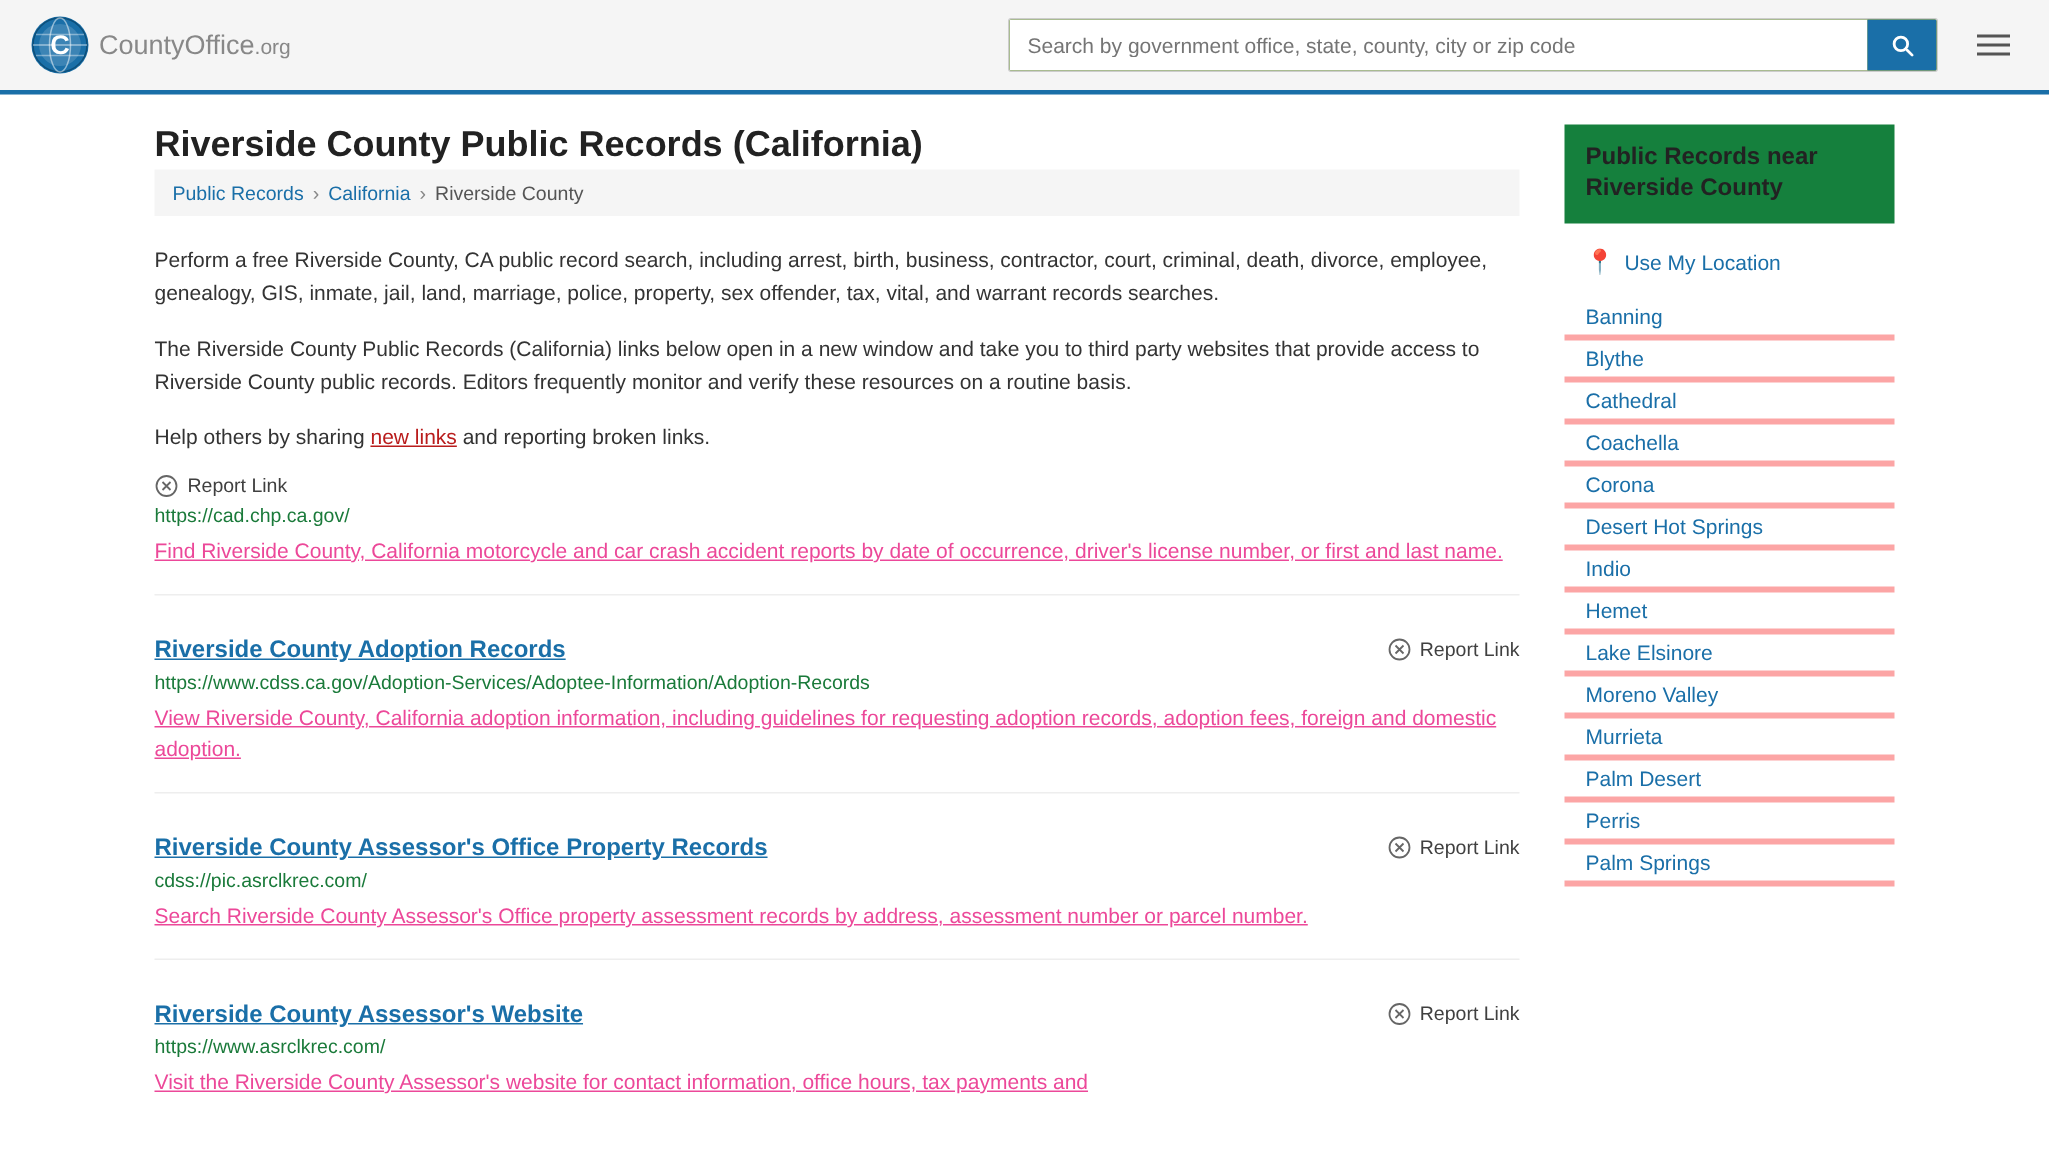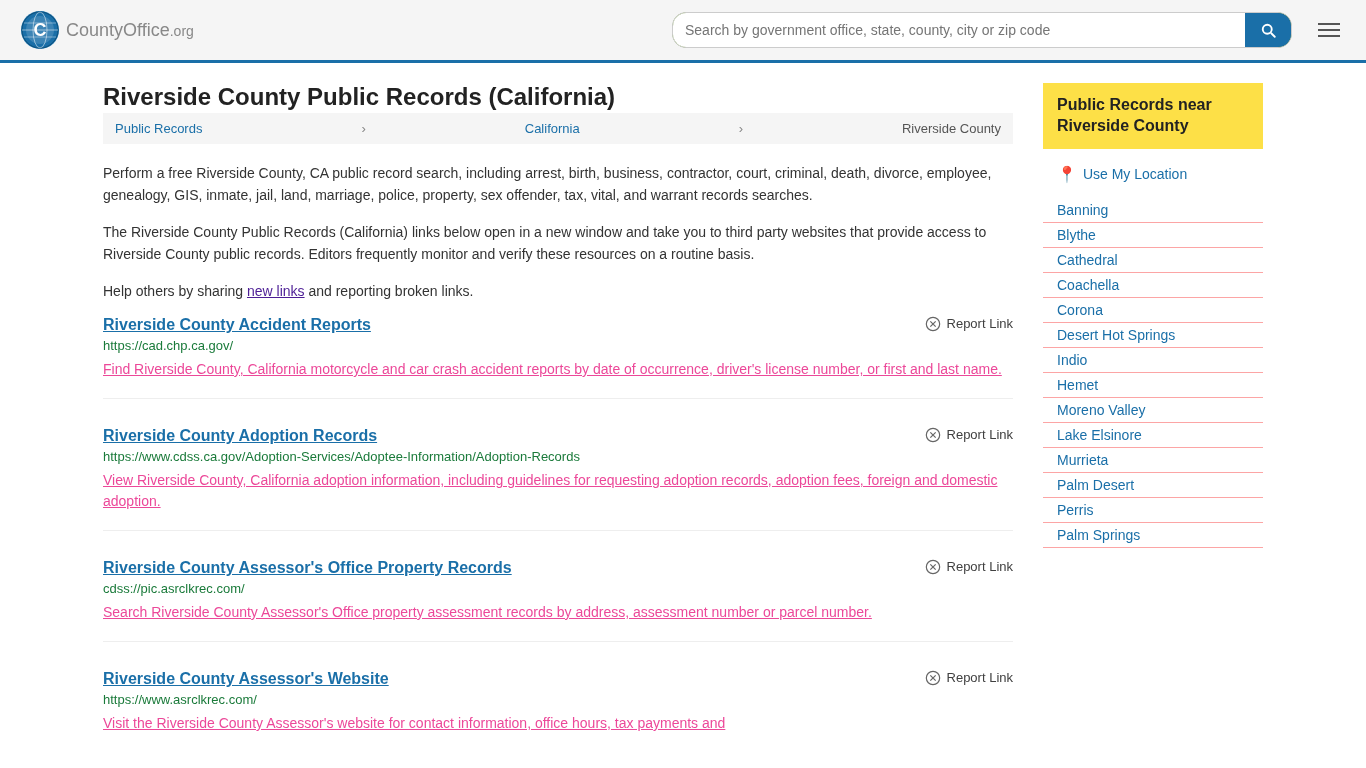--- a/index.html
+++ b/index.html
@@ -29,21 +29,21 @@
       color: #1a1a1a;
       font-weight: bold;
     }
     .logo-text span { color: #888; font-weight: normal; }
     .search-bar {
       flex: 1;
       max-width: 620px;
       margin-left: auto;
       display: flex;
       border: 1px solid #ccc;
-      border-radius: 14px;
+      border-radius: 2px;
       overflow: hidden;
       background: #4d7c0f;
     }
     .search-input {
       flex: 1;
       border: none;
       outline: none;
       padding: 8px 12px;
       font-size: 14px;
       color: #555;
@@ -96,28 +96,27 @@
     
     .breadcrumb {
       background: #f5f5f5;
       padding: 8px 12px;
       margin-bottom: 18px;
       font-size: 13px;
       color: #555;
       display: flex;
       align-items: center;
       gap: 6px;
-      justify-content: space-between;
     }
     .breadcrumb a { color: #1a6fa8; text-decoration: none; }
     .breadcrumb .sep { color: #888; }
 
     
     .description { font-size: 14px; line-height: 1.6; color: #333; margin-bottom: 14px; }
-    .description a { color: #4c1d95; text-decoration: underline; }
+    .description a { color: #b91c1c; text-decoration: underline; }
 
     
     .record-entry { margin-bottom: 28px; border-bottom: 1px solid #eee; padding-bottom: 18px; }
     .record-entry:last-child { border-bottom: none; }
     .record-header {
       display: flex;
       justify-content: space-between;
       align-items: flex-start;
       margin-bottom: 4px;
     }
@@ -137,21 +136,21 @@
       cursor: pointer;
       white-space: nowrap;
       flex-shrink: 0;
     }
     .report-link svg { width: 16px; height: 16px; }
     .record-url { color: #1a7a3a; font-size: 13px; margin-bottom: 6px; }
     .record-desc { font-size: 14px; color: #ec4899; line-height: 1.5; text-decoration: underline; }
 
     
     .sidebar-header {
-      background: #fde047;
+      background: #15803d;
       padding: 12px 14px;
       font-size: 16px;
       font-weight: bold;
       color: #222;
       margin-bottom: 10px;
       line-height: 1.3;
     }
     .use-location {
       display: flex;
       align-items: center;
@@ -159,21 +158,21 @@
       padding: 6px 14px;
       margin-bottom: 8px;
       color: #1a6fa8;
       cursor: pointer;
       font-size: 14px;
     }
     .location-pin { color: #cc0000; font-size: 16px; }
     .sidebar-list { list-style: none; padding: 0; }
     .sidebar-list li {
       padding: 4px 14px;
-      border-bottom: 1px solid #fca5a5;
+      border-bottom: 4px solid #fca5a5;
     }
     .sidebar-list li a {
       color: #1a6fa8;
       text-decoration: none;
       font-size: 14px;
     }
   </style>
 </head>
 <body>
 
@@ -228,21 +227,20 @@
 
     <p class="description">Perform a free Riverside County, CA public record search, including arrest, birth, business, contractor, court, criminal, death, divorce, employee, genealogy, GIS, inmate, jail, land, marriage, police, property, sex offender, tax, vital, and warrant records searches.</p>
     <p class="description">The Riverside County Public Records (California) links below open in a new window and take you to third party websites that provide access to Riverside County public records. Editors frequently monitor and verify these resources on a routine basis.</p>
     <p class="description">
       <span>Help others by sharing </span><a href="#">new links</a><span> and reporting broken links.</span>
     </p>
 
     <div id="records-list">
         <div class="record-entry">
       <div class="record-header">
-        <a class="record-title" href="#">Riverside County Accident Reports</a>
         <span class="report-link">
           <svg viewBox="0 0 24 24" fill="none" stroke="#666" stroke-width="1.8" xmlns="http://www.w3.org/2000/svg">
             <circle cx="12" cy="12" r="10"></circle>
             <path d="M8 8l8 8M16 8l-8 8"></path>
           </svg>
           Report Link
         </span>
       </div>
       <div class="record-url">https://cad.chp.ca.gov/</div>
       <div class="record-desc">Find Riverside County, California motorcycle and car crash accident reports by date of occurrence, driver's license number, or first and last name.</div>
@@ -303,22 +301,22 @@
 
     <ul class="sidebar-list" id="sidebar-list">
         <li><a href="#">Banning</a></li>
         <li><a href="#">Blythe</a></li>
         <li><a href="#">Cathedral</a></li>
         <li><a href="#">Coachella</a></li>
         <li><a href="#">Corona</a></li>
         <li><a href="#">Desert Hot Springs</a></li>
         <li><a href="#">Indio</a></li>
         <li><a href="#">Hemet</a></li>
+        <li><a href="#">Lake Elsinore</a></li>
         <li><a href="#">Moreno Valley</a></li>
-        <li><a href="#">Lake Elsinore</a></li>
         <li><a href="#">Murrieta</a></li>
         <li><a href="#">Palm Desert</a></li>
         <li><a href="#">Perris</a></li>
         <li><a href="#">Palm Springs</a></li>
       </ul>
   </aside>
 
 </div>
 
 </body></html>

